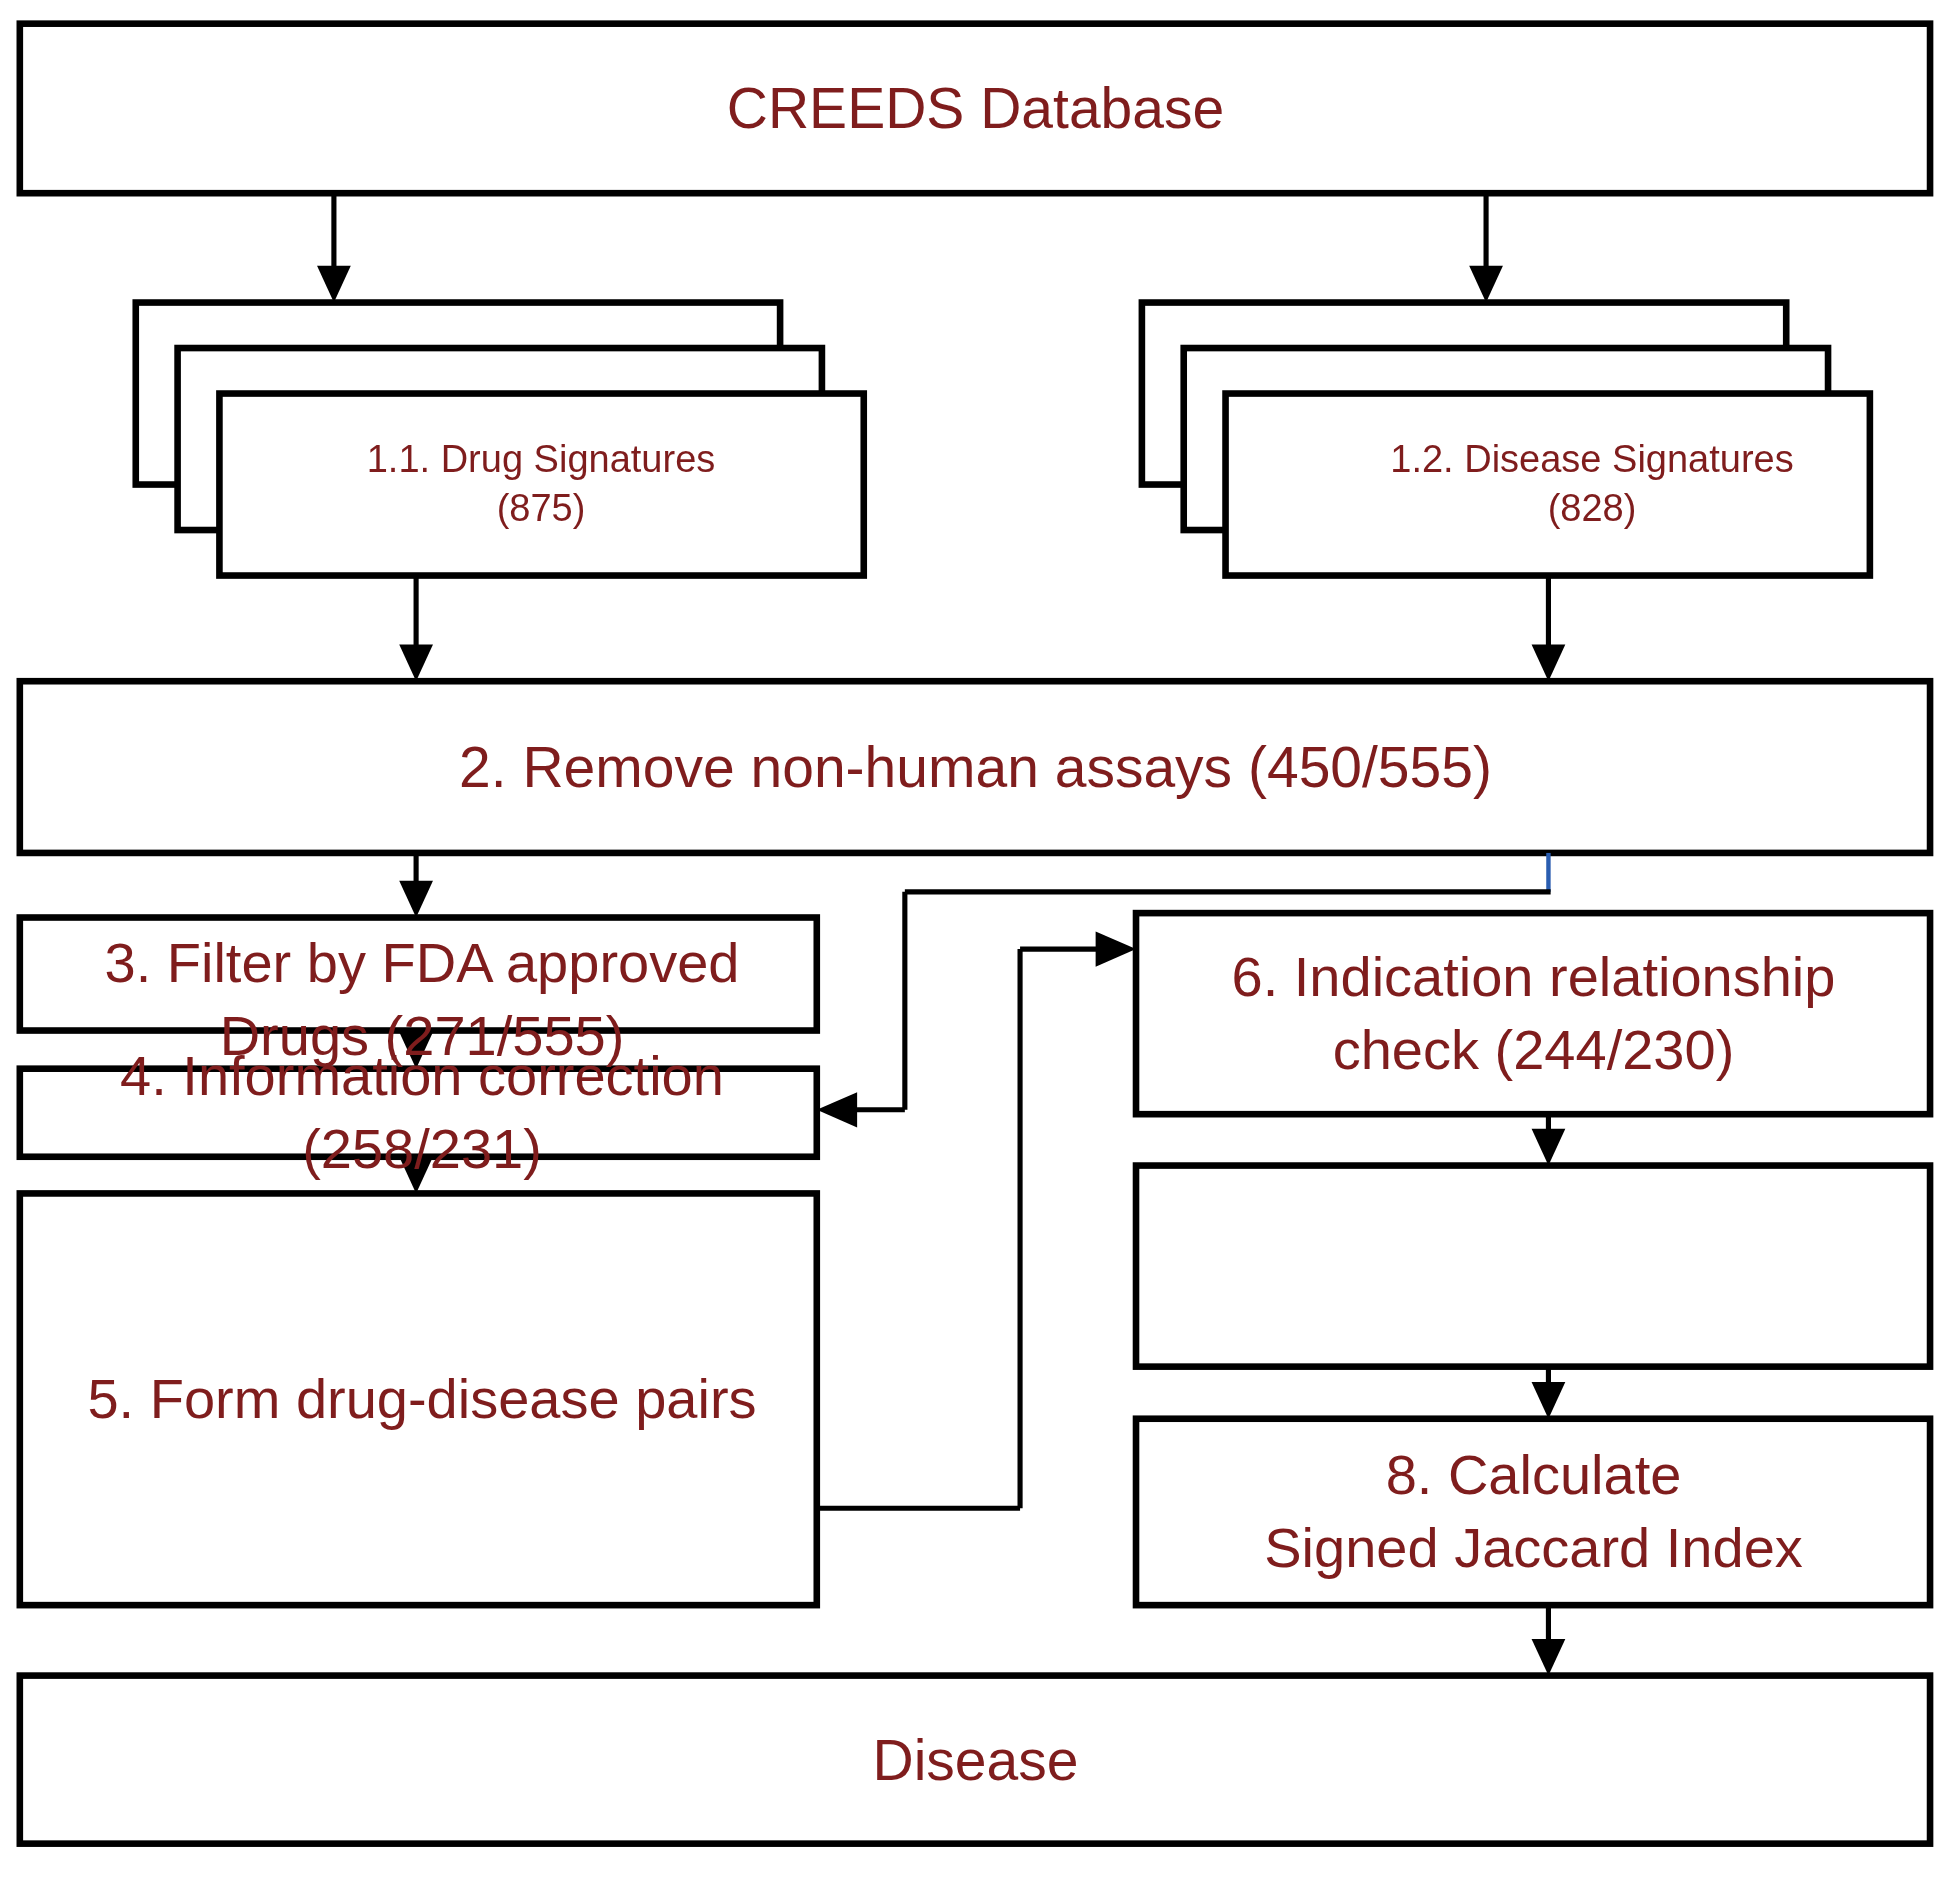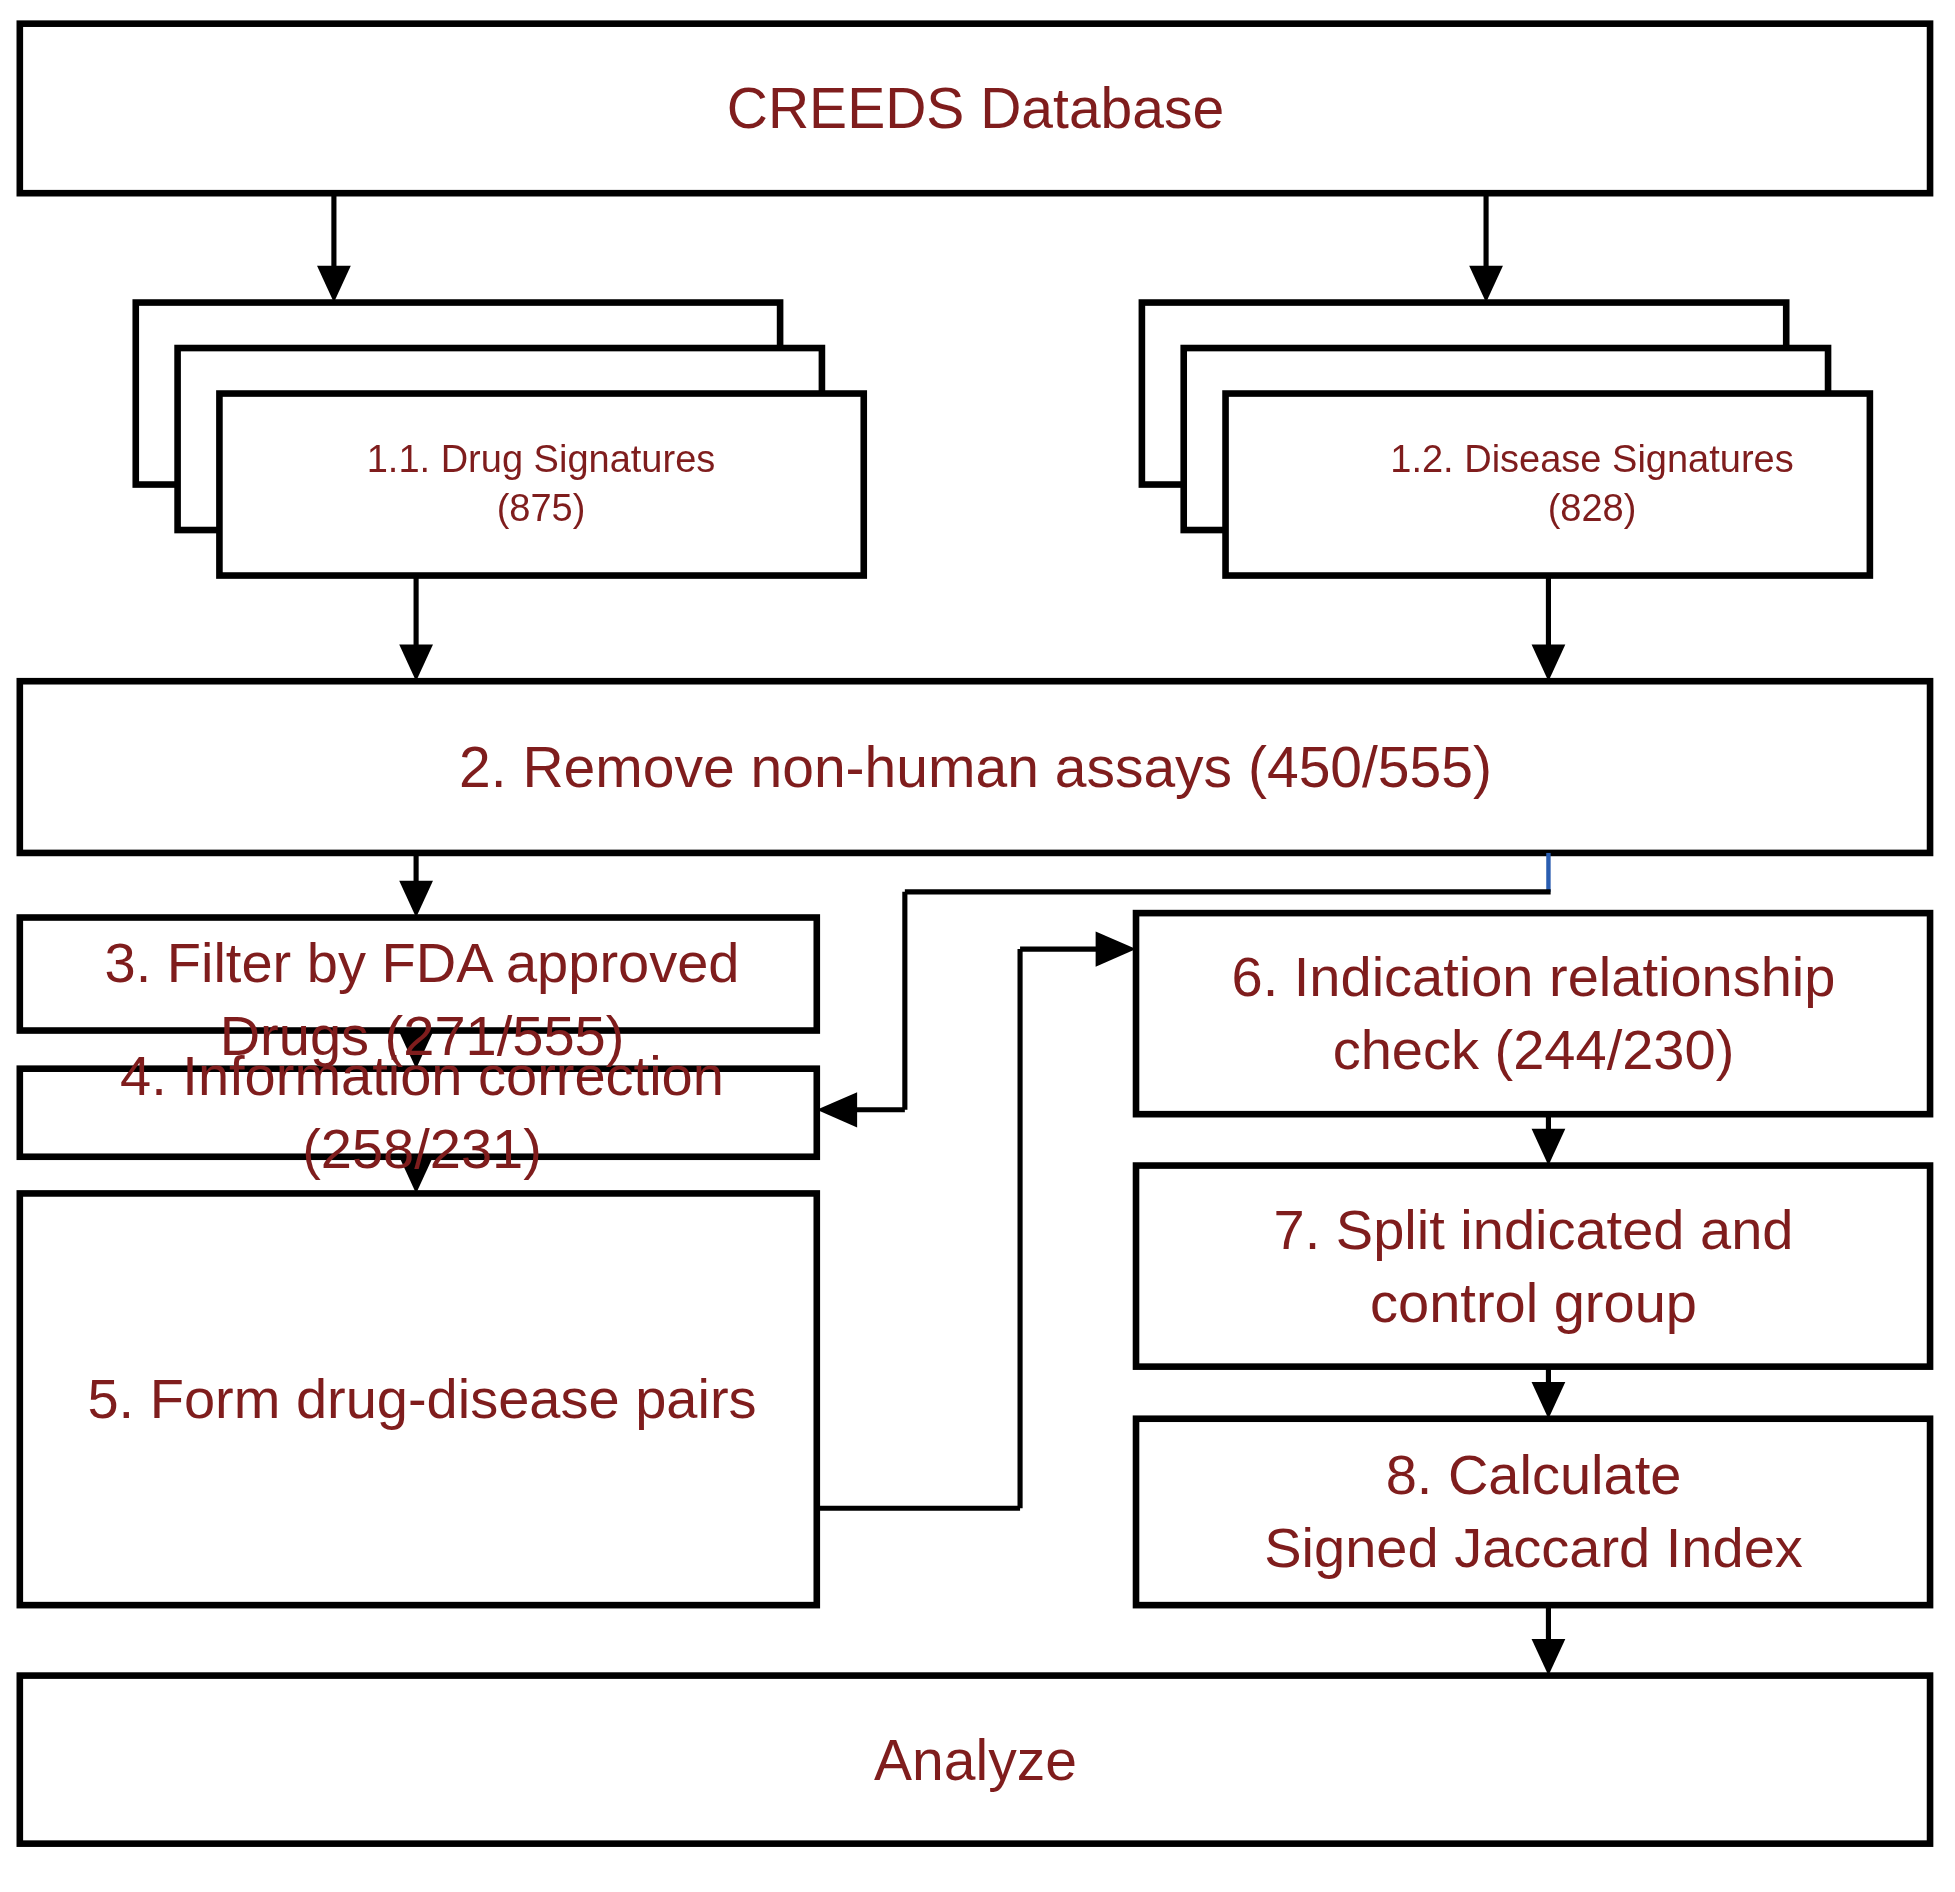--- a/index.html
+++ b/index.html
@@ -181,22 +181,20 @@
 Drugs (271/555)</div>
 
   <div class="node-label fs-mid" style="left:27px; top:1058px; width:790px; height:109px; justify-content:center;">4. Information correction
 (258/231)</div>
 
   <div class="node-label fs-mid" style="left:27px; top:1193px; width:790px; height:412px; justify-content:center;">5. Form drug-disease pairs</div>
 
   <div class="node-label fs-mid" style="left:1144px; top:913px; width:779px; height:201px;">6. Indication relationship
 check (244/230)</div>
 
-  <div class="node-label fs-mid" style="left:1144px; top:1166px; width:779px; height:201px;">7.    Split indicated and
-control group</div>
 
   <div class="node-label fs-mid" style="left:1144px; top:1419px; width:779px; height:186px;">8.        Calculate
 Signed Jaccard Index</div>
 
-  <div class="node-label fs-big" style="left:20px; top:1676px; width:1911px; height:168px;">Analyze</div>
+  <div class="node-label fs-big" style="left:20px; top:1676px; width:1911px; height:168px;">Disease</div>
 
 </div>
 
 
 </body></html>

